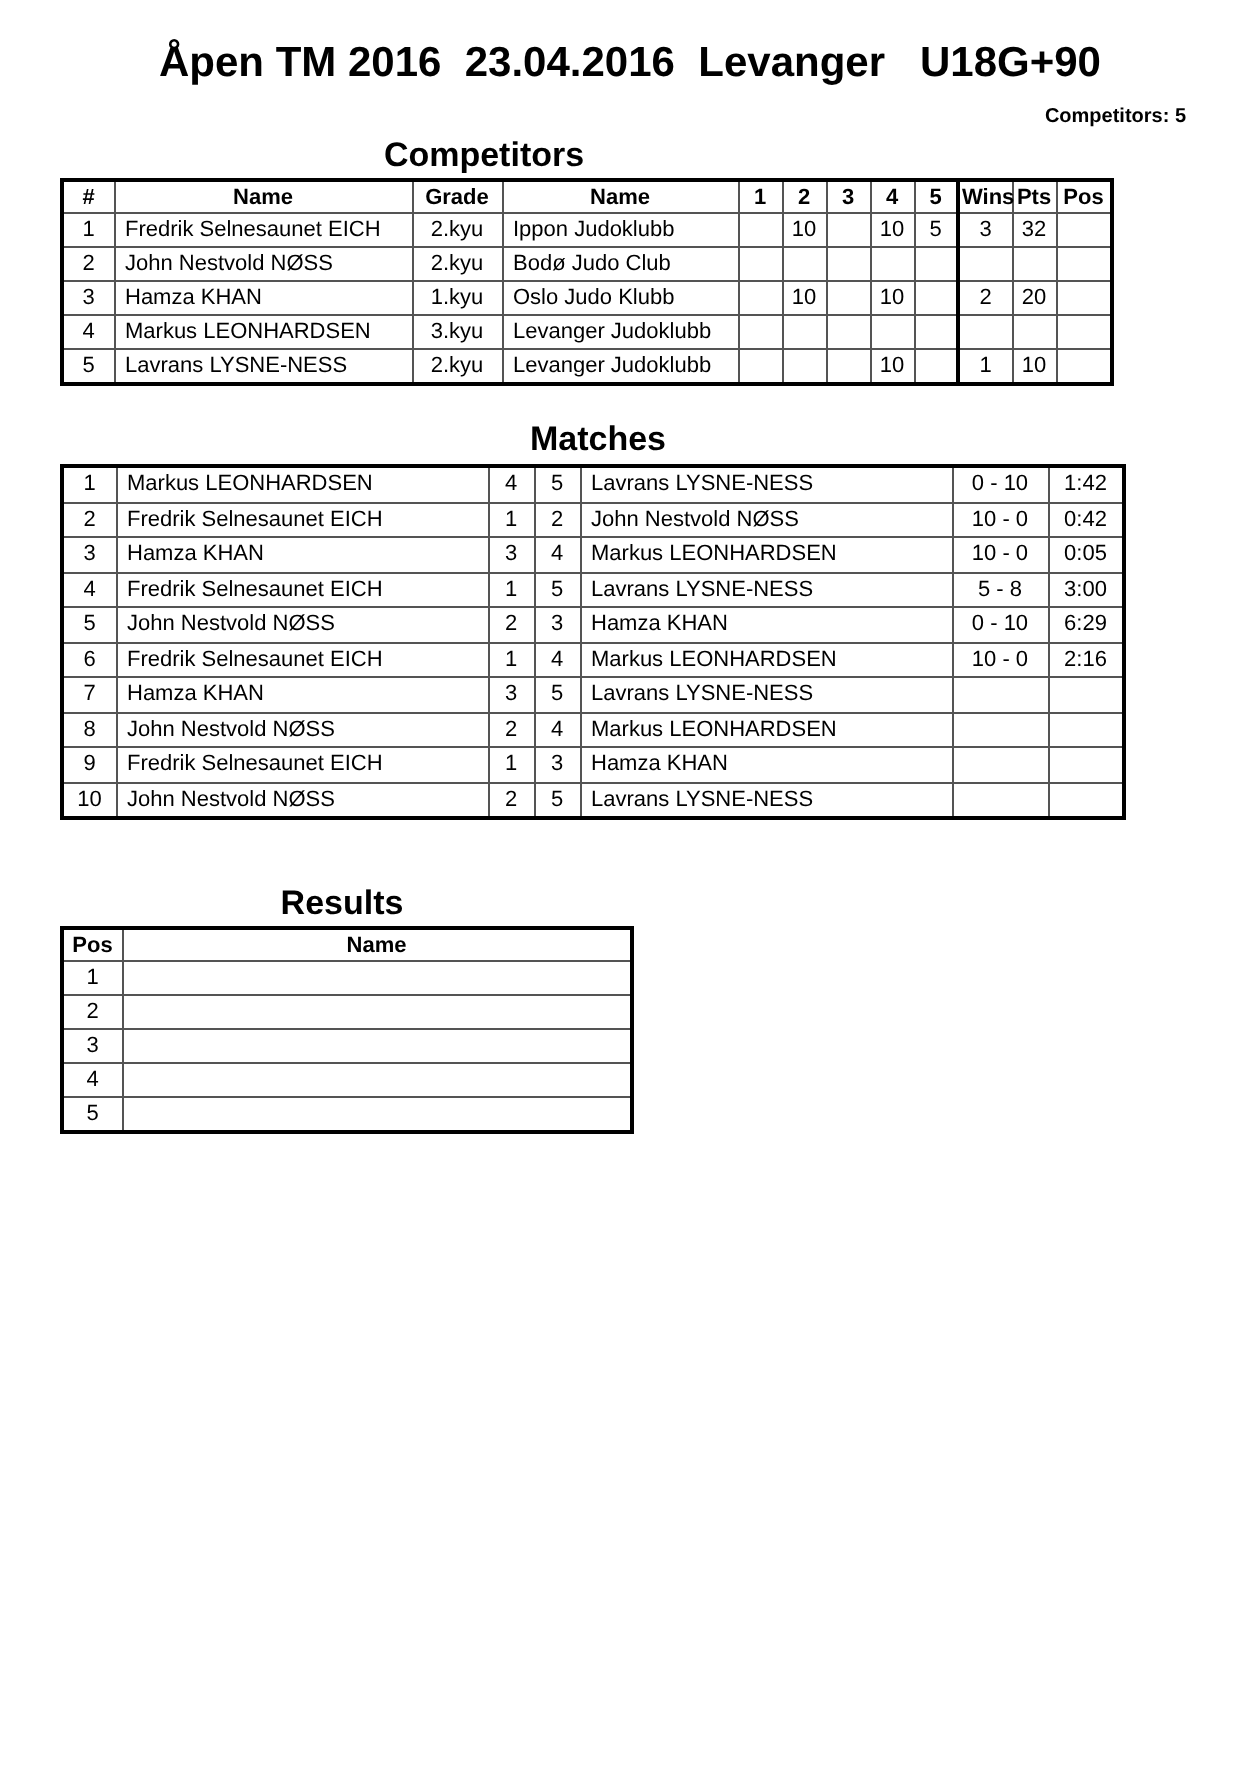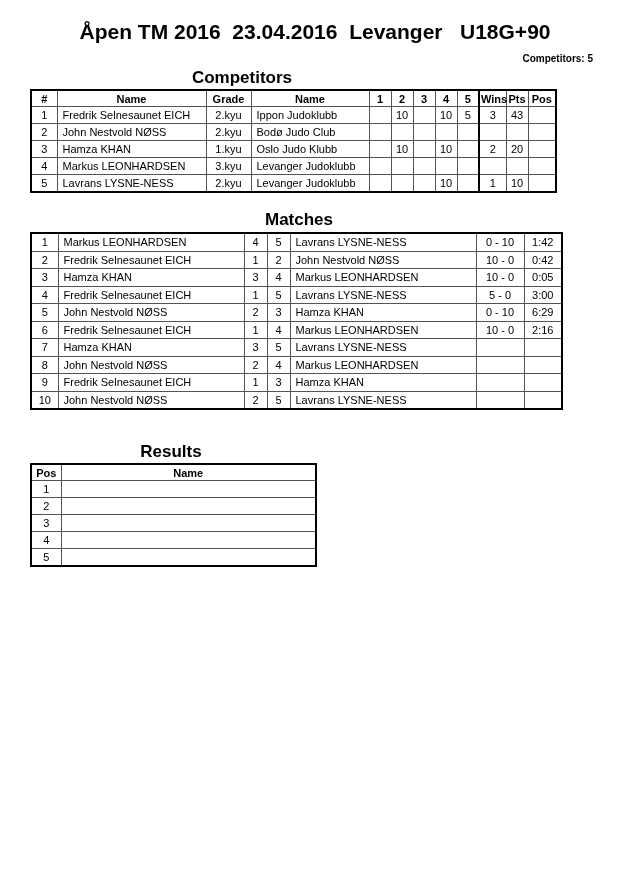--- a/index.html
+++ b/index.html
@@ -69,21 +69,21 @@
       <td>1</td>
       <td class="left">Fredrik Selnesaunet EICH</td>
       <td>2.kyu</td>
       <td class="left">Ippon Judoklubb</td>
       <td></td>
       <td>10</td>
       <td></td>
       <td>10</td>
       <td>5</td>
       <td class="sep">3</td>
-      <td>43</td>
+      <td>32</td>
       <td></td>
     </tr>
     <tr>
       <td>2</td>
       <td class="left">John Nestvold NØSS</td>
       <td>2.kyu</td>
       <td class="left">Bodø Judo Club</td>
       <td></td>
       <td></td>
       <td></td>
@@ -177,21 +177,21 @@
       <td class="left">Markus LEONHARDSEN</td>
       <td>10 - 0</td>
       <td>0:05</td>
     </tr>
     <tr>
       <td>4</td>
       <td class="left">Fredrik Selnesaunet EICH</td>
       <td>1</td>
       <td>5</td>
       <td class="left">Lavrans LYSNE-NESS</td>
-      <td>5 - 0</td>
+      <td>5 - 8</td>
       <td>3:00</td>
     </tr>
     <tr>
       <td>5</td>
       <td class="left">John Nestvold NØSS</td>
       <td>2</td>
       <td>3</td>
       <td class="left">Hamza KHAN</td>
       <td>0 - 10</td>
       <td>6:29</td>

